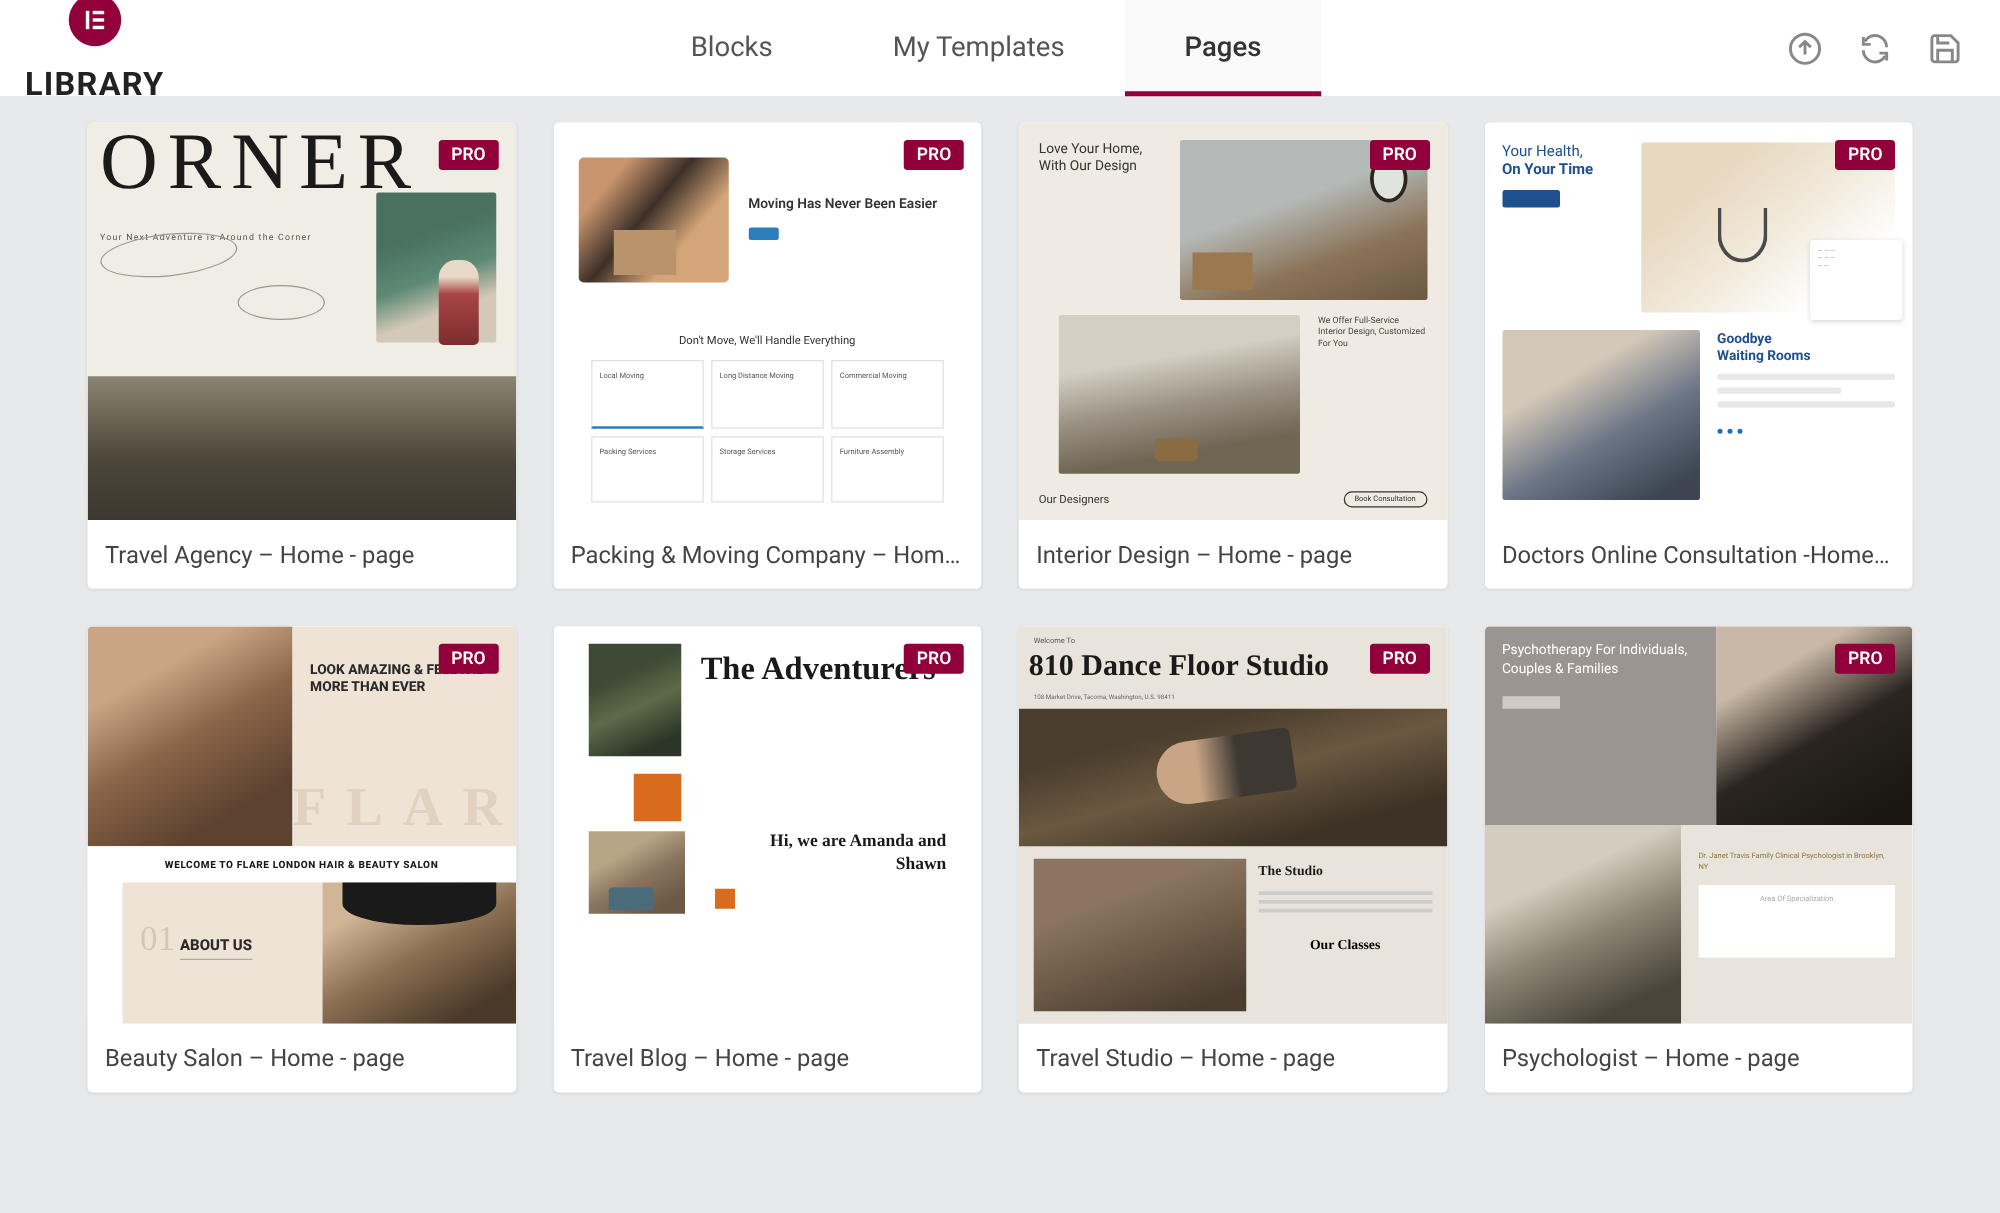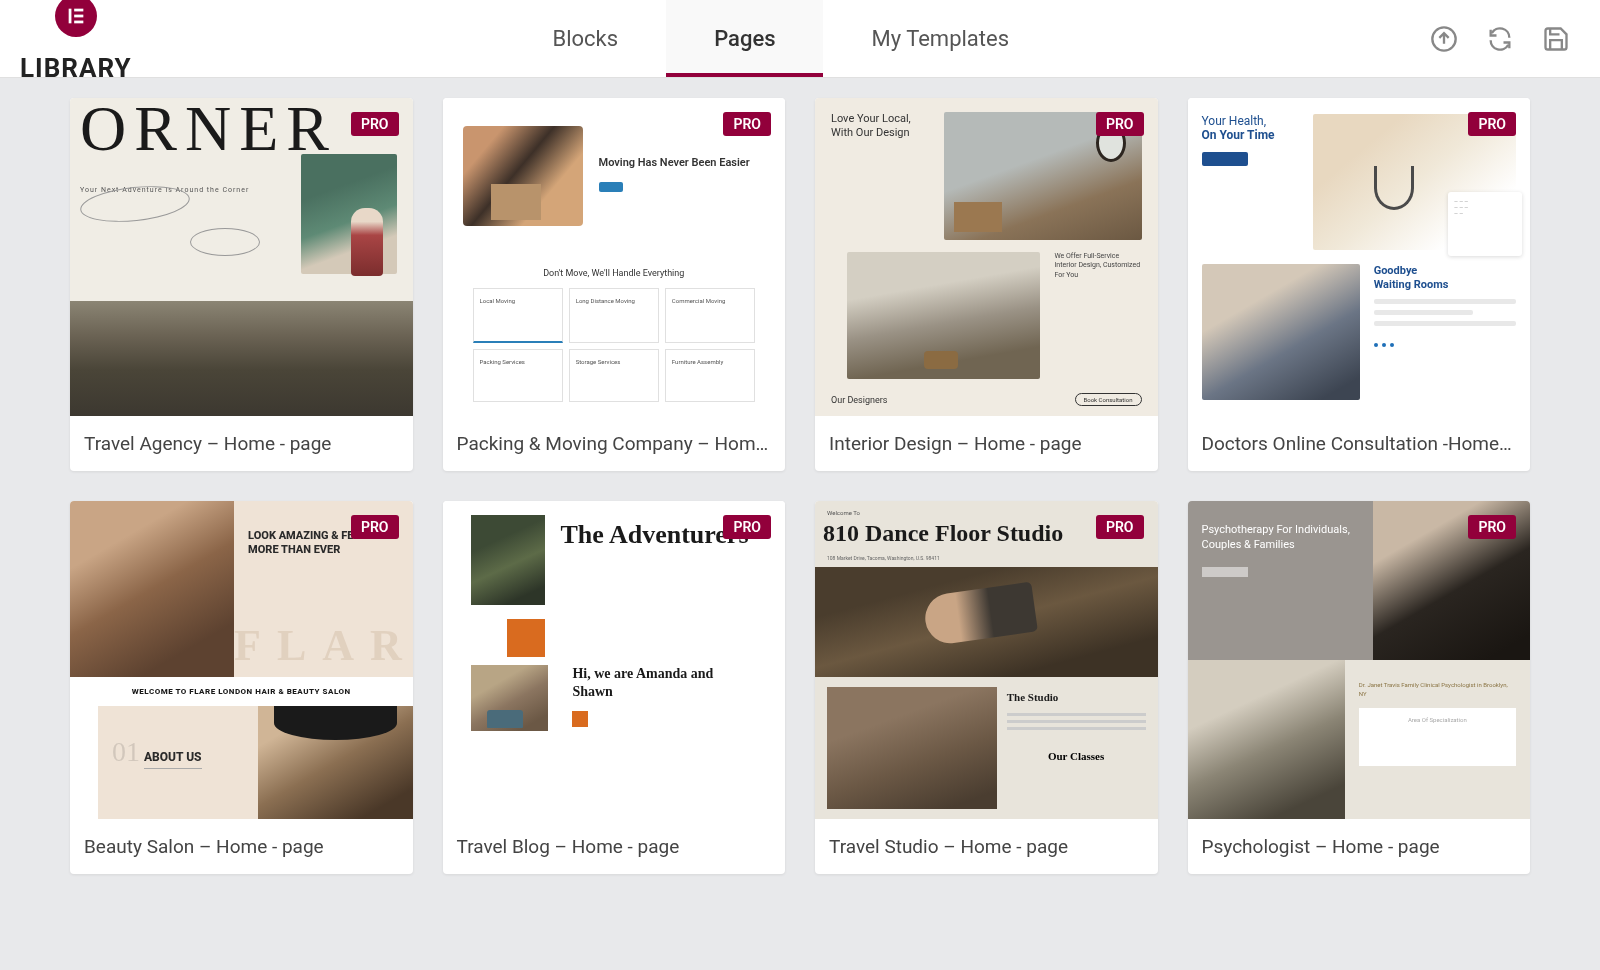--- a/index.html
+++ b/index.html
@@ -96,21 +96,21 @@
 .t5-ab { font-size: 12px; font-weight: 800; color: #2a2a2a; border-bottom: 1px solid #aaa; display: inline-block; padding-bottom: 4px; }
 .t5-p2 { flex: .7; background: linear-gradient(150deg,#d0b596 20%,#8b6f52 50%,#4a3828 85%); position: relative; }
 .t5-hat { position: absolute; top: 0; left: 10%; right: 10%; height: 30%; background: #1a1a1a; border-radius: 0 0 60% 60%; }
 
 
 .t6 { background: #fff; padding: 14px 28px; }
 .t6-top { display: flex; gap: 16px; align-items: flex-start; }
 .t6-i { width: 74px; height: 90px; background: linear-gradient(155deg,#3d4a35 30%,#5d6b48 55%,#2d3528 85%); }
 .t6-h { font-family: Georgia; font-size: 26px; font-weight: 900; color: #1a1a1a; line-height: 1.05; flex: 1; margin-top: 6px; }
 .t6-sq { width: 38px; height: 38px; background: #d96b1f; margin: 14px 0 8px 36px; }
-.t6-btm { display: flex; gap: 24px; margin-top: 6px; }
+.t6-btm { display: flex; gap: 24px; margin-top: 6px; text-align: right; }
 .t6-i2 { width: 78px; height: 66px; background: linear-gradient(150deg,#b8a585 30%,#8b7560 55%,#6b5845 85%); position: relative; }
 .t6-van { position: absolute; bottom: 3px; left: 16px; width: 36px; height: 18px; background: #4a6b7a; border-radius: 3px 3px 1px 1px; }
 .t6-h2 { font-family: Georgia; font-size: 14px; font-weight: 800; color: #1a1a1a; line-height: 1.3; }
 .t6-sq2 { width: 16px; height: 16px; background: #d96b1f; margin-top: 10px; }
 
 
 .t7 { background: #e8e4db; display: flex; flex-direction: column; }
 .t7-wel { font-size: 6px; color: #555; padding: 8px 12px 4px; }
 .t7-h { font-family: Georgia; font-size: 24px; font-weight: 800; color: #1a1a1a; padding: 0 8px 8px; white-space: nowrap; }
 .t7-sub { font-size: 5px; color: #666; padding: 0 12px 6px; }
@@ -119,21 +119,21 @@
 .t7-grid { flex: 1; display: flex; gap: 10px; padding: 10px 12px; }
 .t7-l { flex: .55; background: linear-gradient(160deg,#8b7560 30%,#6b5845 60%,#4a3d30 90%); }
 .t7-r { flex: .45; padding: 4px 0; }
 .t7-sh { font-family: Georgia; font-size: 11px; font-weight: 800; color: #1a1a1a; margin-bottom: 10px; }
 .t7-line { height: 3px; background: #ccc; margin: 4px 0; }
 .t7-cls { font-family: Georgia; font-size: 11px; font-weight: 800; text-align: center; margin-top: 20px; }
 
 
 .t8 { background: #fff; display: flex; flex-direction: column; }
 .t8-top { flex: 1; display: flex; background: #e2e2e2; }
-.t8-l { flex: .55; background: #9a9590; padding: 22px 14px; }
+.t8-l { flex: .55; background: #9a9590; padding: 12px 14px; }
 .t8-h { font-size: 11px; color: #fff; line-height: 1.35; }
 .t8-bar { width: 46px; height: 10px; background: rgba(255,255,255,.5); margin-top: 14px; }
 .t8-p { flex: .55; background: linear-gradient(150deg,#c9b8a5 25%,#2a2520 55%,#1a1612 90%); }
 .t8-btm { flex: 1; display: flex; }
 .t8-l2 { flex: .55; background: linear-gradient(155deg,#d4cdbf 30%,#8b8575 55%,#4a453a 85%); }
 .t8-r { flex: .55; background: #e8e4db; padding: 20px 14px; }
 .t8-n { font-size: 6px; color: #8b7545; line-height: 1.5; }
 .t8-sp { height: 58px; background: #fff; margin-top: 10px; padding: 8px; font-size: 6px; color: #aaa; text-align: center; }
 </style>
 </head>
@@ -146,22 +146,22 @@
           <rect x="4" y="4" width="3" height="16"></rect>
           <rect x="10" y="4" width="10" height="3"></rect>
           <rect x="10" y="10.5" width="10" height="3"></rect>
           <rect x="10" y="17" width="10" height="3"></rect>
         </svg>
     </div>
     <div class="title">LIBRARY</div>
   </div>
   <div class="tabs">
     <div class="tab">Blocks</div>
+    <div class="tab">My Templates</div>
     <div class="tab active">Pages</div>
-    <div class="tab">My Templates</div>
   </div>
   <div class="header-right">
     <div class="icon-btn">
       <svg viewBox="0 0 24 24">
           <circle cx="12" cy="12" r="10"></circle>
           <path d="M12 16V8M8 11l4-4 4 4"></path>
         </svg>
     </div>
     <div class="icon-btn">
       <svg viewBox="0 0 24 24">
@@ -220,21 +220,21 @@
         </div>
       </div>
       <div class="card-title">Packing &amp; Moving Company – Home - page</div>
     </div>
 
     <div class="card">
       <div class="thumb t3">
         <div class="pro-badge">PRO</div>
         <div class="t3-top">
           <div class="t3-left">
-            <div class="t3-h">Love Your Local,</div>
+            <div class="t3-h">Love Your Home,</div>
             <div class="t3-h">With Our Design</div>
           </div>
           <div class="t3-room">
               <div class="t3-mirror"></div>
               <div class="t3-cab"></div>
             </div>
         </div>
         <div class="t3-mid">
           <div class="t3-sofa">
               <div class="t3-tbl"></div>

